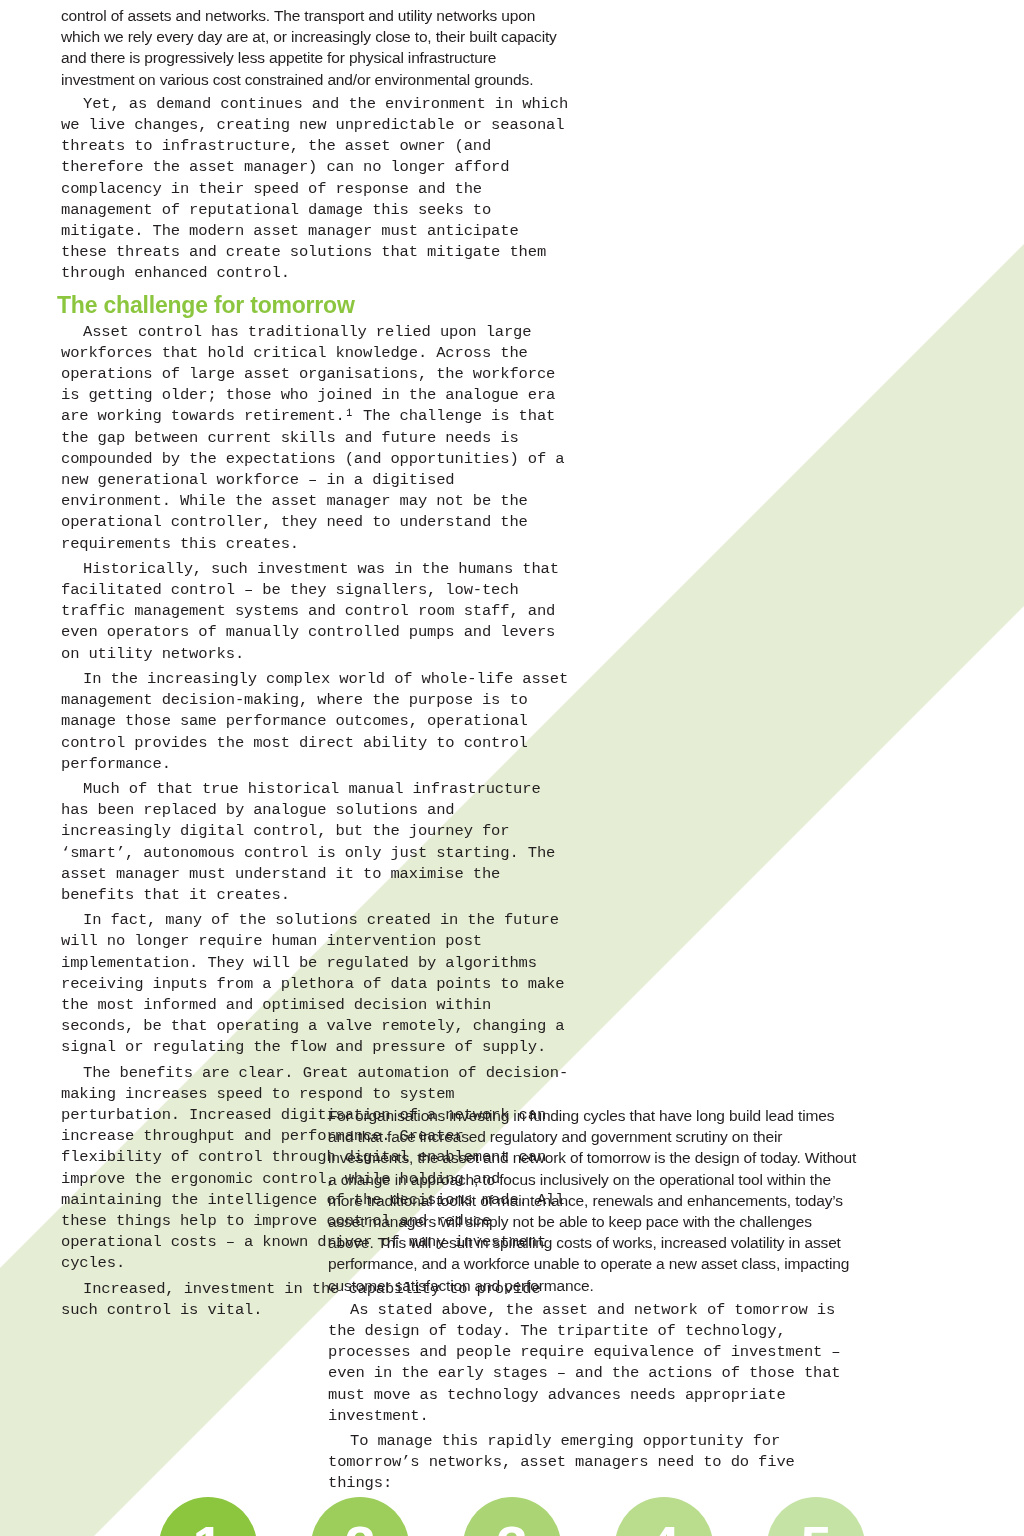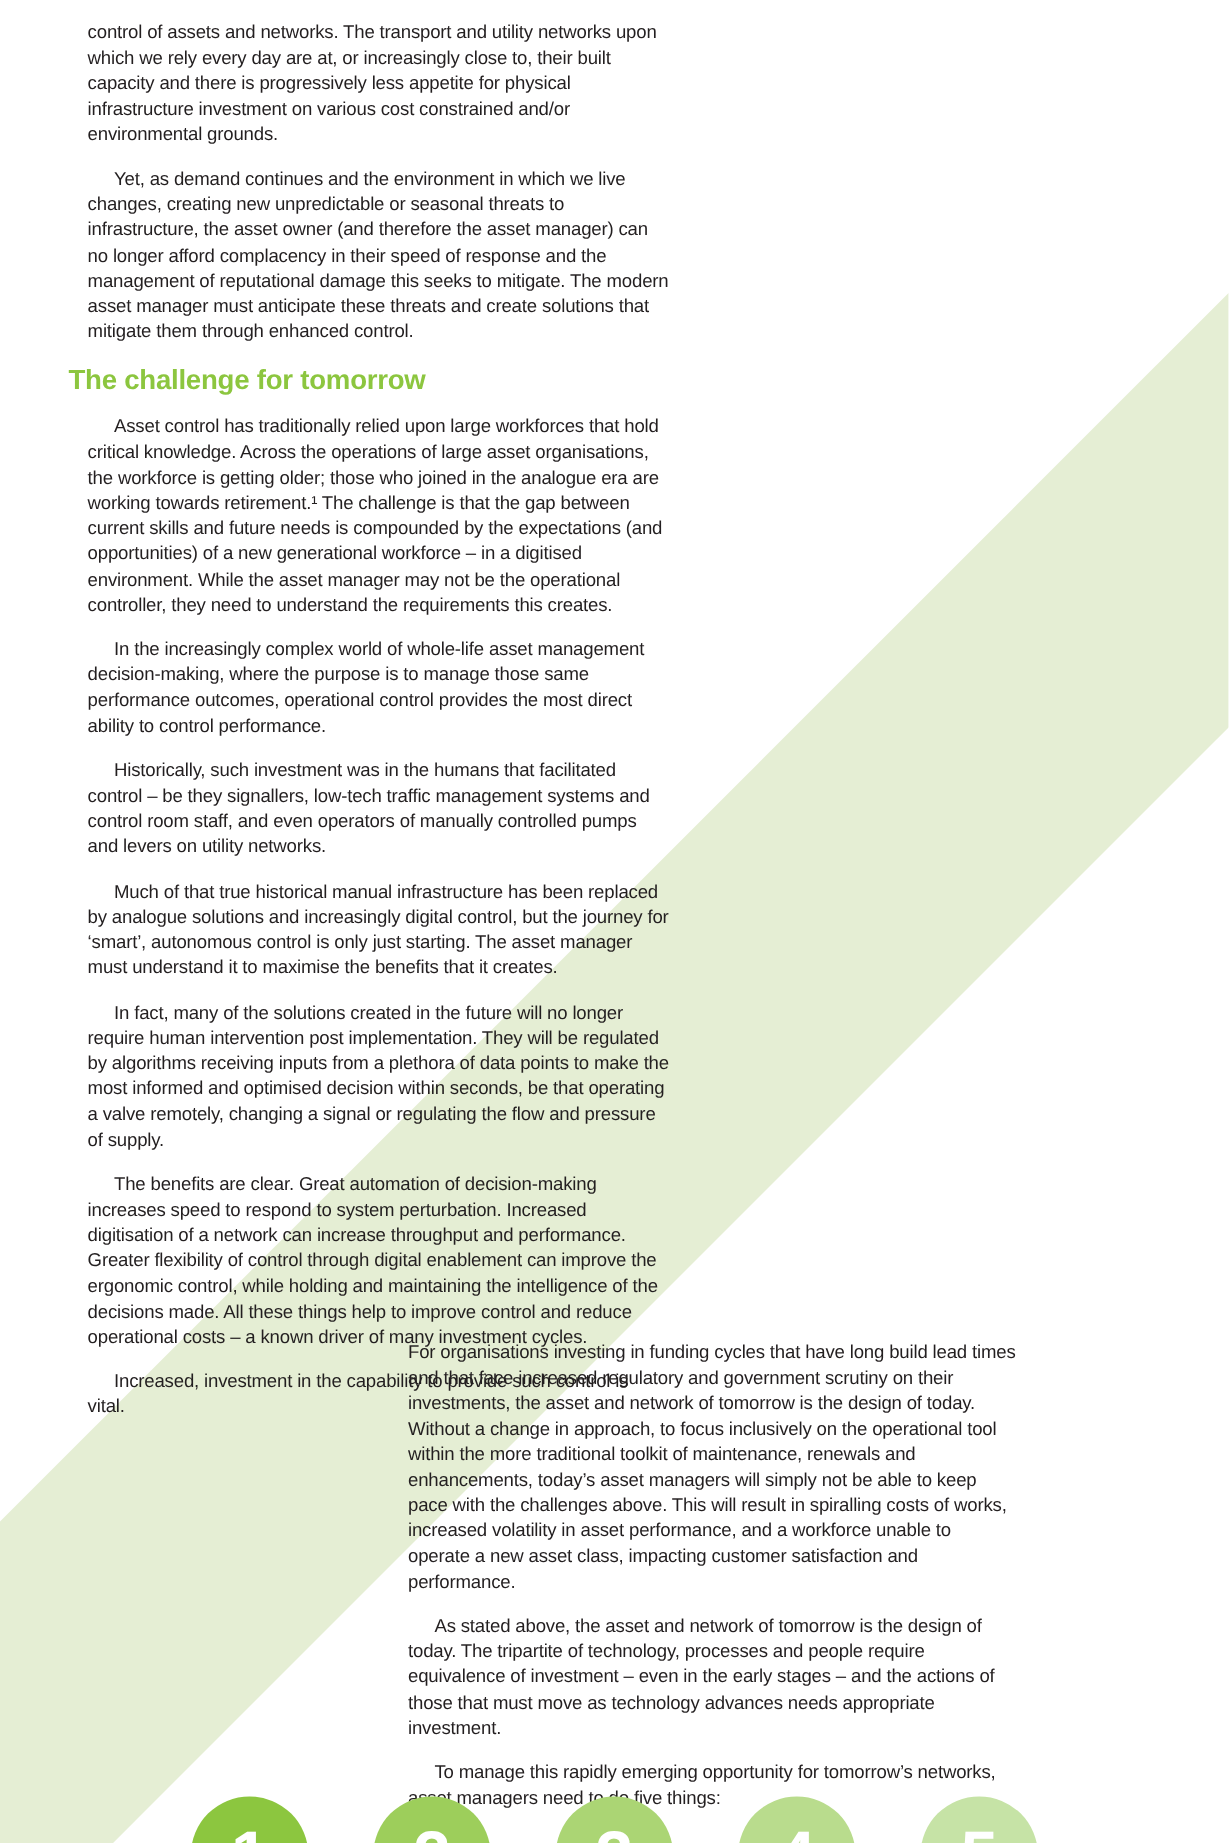--- a/index.html
+++ b/index.html
@@ -14,26 +14,26 @@
   }
   .band{
     position:absolute;
     left:0;top:0;width:1024px;height:1536px;
     clip-path:polygon(0px 1268px,1024px 244px,1024px 606px,94px 1536px,0px 1536px);
   }
   .col{position:absolute;}
   .col-left{left:57px;top:1px;width:517px;}
   .col-right{left:324px;top:1101px;width:540px;}
   p.body{
-    margin:16px;
+    margin:4px;
     font-size:15.5px;
     line-height:21.2px;
     letter-spacing:-0.15px;
   }
-  p.body.indent{text-indent:22px;}
+  p.body.indent{text-indent:22px;font-family:Liberation Mono, monospace;}
   h2.heading{
     font-size:23px;
     line-height:26px;
     font-weight:bold;
     letter-spacing:-0.2px;
     margin:7px 0 3px 0;
   }
   .col-right h2.heading{margin-top:0;}
   .steps{
     position:absolute;
@@ -66,22 +66,22 @@
   <div class="band" style="background: rgb(229, 238, 212);"></div>
 
   <div class="col col-left">
     <div id="intro-paras">
         <p class="body">control of assets and networks. The transport and utility networks upon which we rely every day are at, or increasingly close to, their built capacity and there is progressively less appetite for physical infrastructure investment on various cost constrained and/or environmental grounds.</p>
         <p class="body indent">Yet, as demand continues and the environment in which we live changes, creating new unpredictable or seasonal threats to infrastructure, the asset owner (and therefore the asset manager) can no longer afford complacency in their speed of response and the management of reputational damage this seeks to mitigate. The modern asset manager must anticipate these threats and create solutions that mitigate them through enhanced control.</p>
       </div>
     <h2 class="heading" style="color: rgb(140, 198, 63);">The challenge for tomorrow</h2>
     <div id="sec1-paras">
         <p class="body indent">Asset control has traditionally relied upon large workforces that hold critical knowledge. Across the operations of large asset organisations, the workforce is getting older; those who joined in the analogue era are working towards retirement.¹ The challenge is that the gap between current skills and future needs is compounded by the expectations (and opportunities) of a new generational workforce – in a digitised environment. While the asset manager may not be the operational controller, they need to understand the requirements this creates.</p>
+        <p class="body indent">Historically, such investment was in the humans that facilitated control – be they signallers, low-tech traffic management systems and control room staff, and even operators of manually controlled pumps and levers on utility networks.</p>
         <p class="body indent">In the increasingly complex world of whole-life asset management decision-making, where the purpose is to manage those same performance outcomes, operational control provides the most direct ability to control performance.</p>
-        <p class="body indent">Historically, such investment was in the humans that facilitated control – be they signallers, low-tech traffic management systems and control room staff, and even operators of manually controlled pumps and levers on utility networks.</p>
         <p class="body indent">Much of that true historical manual infrastructure has been replaced by analogue solutions and increasingly digital control, but the journey for ‘smart’, autonomous control is only just starting. The asset manager must understand it to maximise the benefits that it creates.</p>
         <p class="body indent">In fact, many of the solutions created in the future will no longer require human intervention post implementation. They will be regulated by algorithms receiving inputs from a plethora of data points to make the most informed and optimised decision within seconds, be that operating a valve remotely, changing a signal or regulating the flow and pressure of supply.</p>
         <p class="body indent">The benefits are clear. Great automation of decision-making increases speed to respond to system perturbation. Increased digitisation of a network can increase throughput and performance. Greater flexibility of control through digital enablement can improve the ergonomic control, while holding and maintaining the intelligence of the decisions made.  All these things help to improve control and reduce operational costs – a known driver of many investment cycles.</p>
         <p class="body indent">Increased, investment in the capability to provide such control is vital.</p>
       </div>
   </div>
 
   <div class="col col-right">
     <div id="sec2-paras">
         <p class="body">For organisations investing in funding cycles that have long build lead times and that face increased regulatory and government scrutiny on their investments, the asset and network of tomorrow is the design of today. Without a change in approach, to focus inclusively on the operational tool within the more traditional toolkit of maintenance, renewals and enhancements, today’s asset managers will simply not be able to keep pace with the challenges above. This will result in spiralling costs of works, increased volatility in asset performance, and a workforce unable to operate a new asset class, impacting customer satisfaction and performance.</p>

